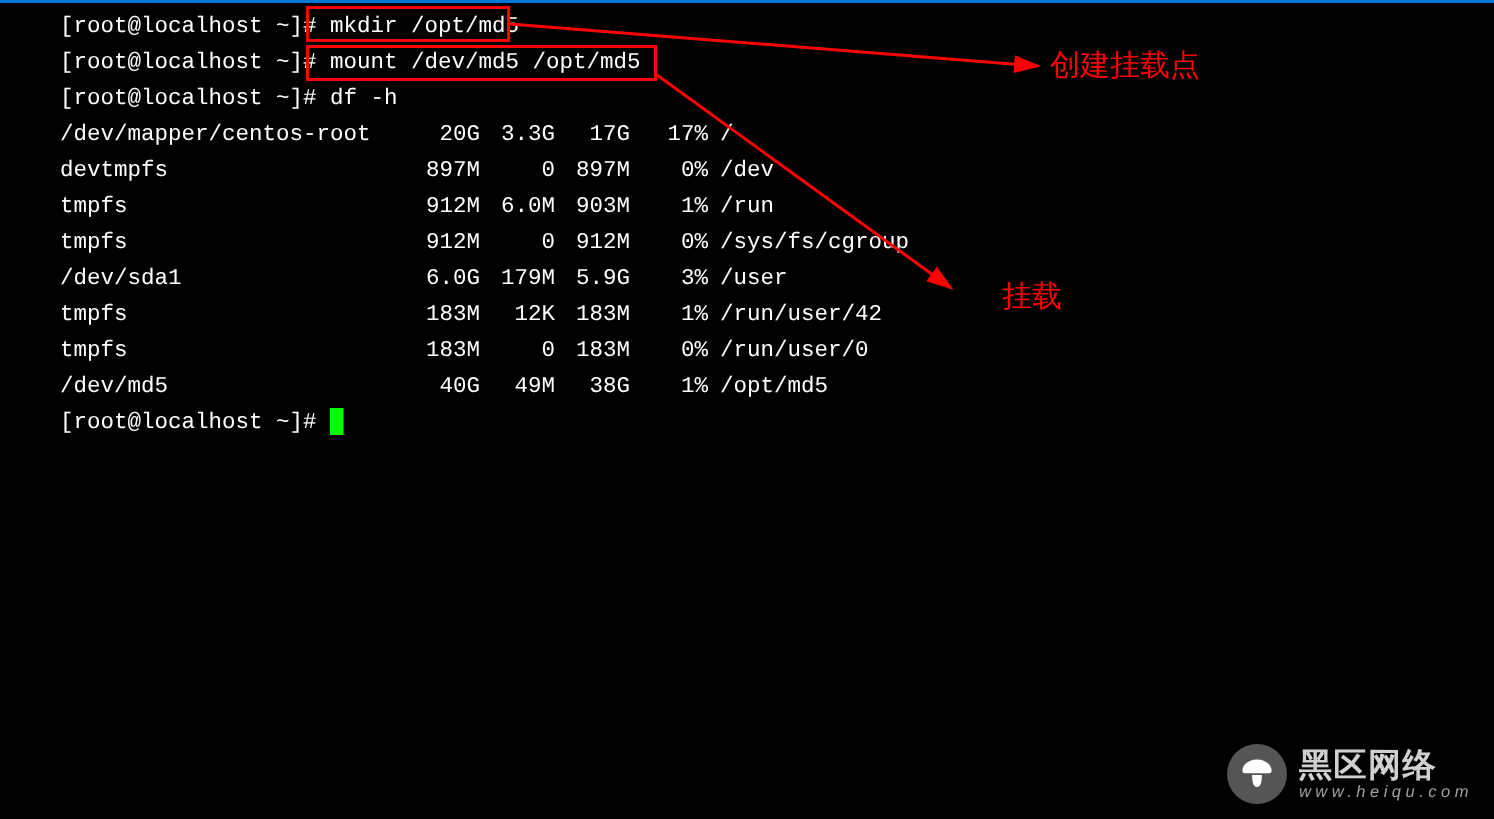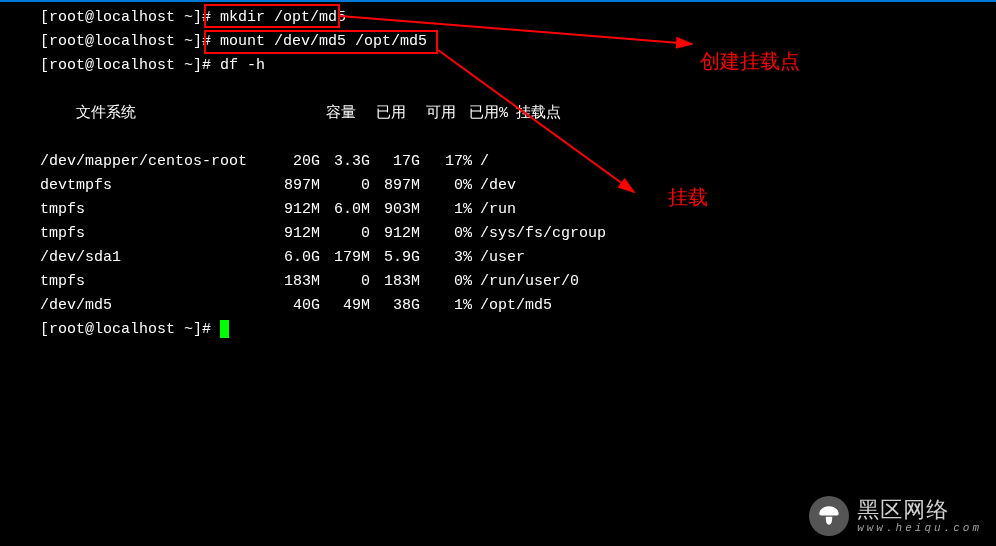--- a/index.html
+++ b/index.html
@@ -28,21 +28,21 @@
     background:#00ff00;
     vertical-align:middle;
   }
   svg.arrows { position:absolute; left:0; top:0; width:996px; height:546px; pointer-events:none; }
   .anno {
     position:absolute;
     color:#ff0000;
     font-family:"Microsoft YaHei","SimSun",sans-serif;
     font-size:20px;
   }
-  .anno1 { left:700px; top:46px; }
+  .anno1 { left:700px; top:28px; }
   .anno2 { left:668px; top:182px; }
 
   
   .wm {
     position:absolute;
     right:14px; bottom:10px;
     display:flex;
     align-items:center;
     gap:8px;
     opacity:1;
@@ -53,26 +53,26 @@
     background:#555;
     display:flex;
     align-items:center;
     justify-content:center;
   }
   .wm-mush svg { width:26px; height:26px; }
   .wm-text { display:flex; flex-direction:column; line-height:1; }
   .wm-text .big {
     font-family:"Microsoft YaHei",sans-serif;
     font-size:22px;
-    font-weight:normal;
+    font-weight:bold;
     color:#d0d0d0;
     letter-spacing:1px;
   }
   .wm-text .small {
-    font-family:Liberation Mono, monospace;
+    font-family:Liberation Sans, sans-serif;
     font-size:11px;
     color:#a0a0a0;
     letter-spacing:3px;
     margin-top:2px;
     font-style:italic;
   }
   
   .hdr span, .row span { display:inline-block; }
   .c-fs { width:222px; }
   .c-sz { width:58px; text-align:right; }
@@ -85,30 +85,28 @@
 <body>
 
 <div class="terminal">
 
   <div class="line"><span>[root@localhost ~]# </span><span>mkdir /opt/md5</span></div>
 
   <div class="line"><span>[root@localhost ~]# </span><span>mount /dev/md5 /opt/md5</span></div>
 
   <div class="line"><span>[root@localhost ~]# </span><span>df -h</span></div>
 
-  <div class="line hdr">
-    <span class="c-fs">文件系统</span><span class="c-sz">容量</span><span class="c-us">已用</span><span class="c-av">可用</span><span class="c-pc">已用%</span><span class="c-mp">挂载点</span>
-  </div>
 
   <div id="rows">
       <div class="line row"><span class="c-fs">/dev/mapper/centos-root</span><span class="c-sz">20G</span><span class="c-us">3.3G</span><span class="c-av">17G</span><span class="c-pc">17%</span><span class="c-mp">/</span></div>
       <div class="line row"><span class="c-fs">devtmpfs</span><span class="c-sz">897M</span><span class="c-us">0</span><span class="c-av">897M</span><span class="c-pc">0%</span><span class="c-mp">/dev</span></div>
       <div class="line row"><span class="c-fs">tmpfs</span><span class="c-sz">912M</span><span class="c-us">6.0M</span><span class="c-av">903M</span><span class="c-pc">1%</span><span class="c-mp">/run</span></div>
       <div class="line row"><span class="c-fs">tmpfs</span><span class="c-sz">912M</span><span class="c-us">0</span><span class="c-av">912M</span><span class="c-pc">0%</span><span class="c-mp">/sys/fs/cgroup</span></div>
       <div class="line row"><span class="c-fs">/dev/sda1</span><span class="c-sz">6.0G</span><span class="c-us">179M</span><span class="c-av">5.9G</span><span class="c-pc">3%</span><span class="c-mp">/user</span></div>
+      <div class="line row"><span class="c-fs">tmpfs</span><span class="c-sz">183M</span><span class="c-us">12K</span><span class="c-av">183M</span><span class="c-pc">1%</span><span class="c-mp">/run/user/42</span></div>
       <div class="line row"><span class="c-fs">tmpfs</span><span class="c-sz">183M</span><span class="c-us">0</span><span class="c-av">183M</span><span class="c-pc">0%</span><span class="c-mp">/run/user/0</span></div>
       <div class="line row"><span class="c-fs">/dev/md5</span><span class="c-sz">40G</span><span class="c-us">49M</span><span class="c-av">38G</span><span class="c-pc">1%</span><span class="c-mp">/opt/md5</span></div>
     </div>
 
   <div class="line"><span>[root@localhost ~]# </span><span class="cursor"></span></div>
 </div>
 
 <div class="box1"></div>
 <div class="box2"></div>
 

